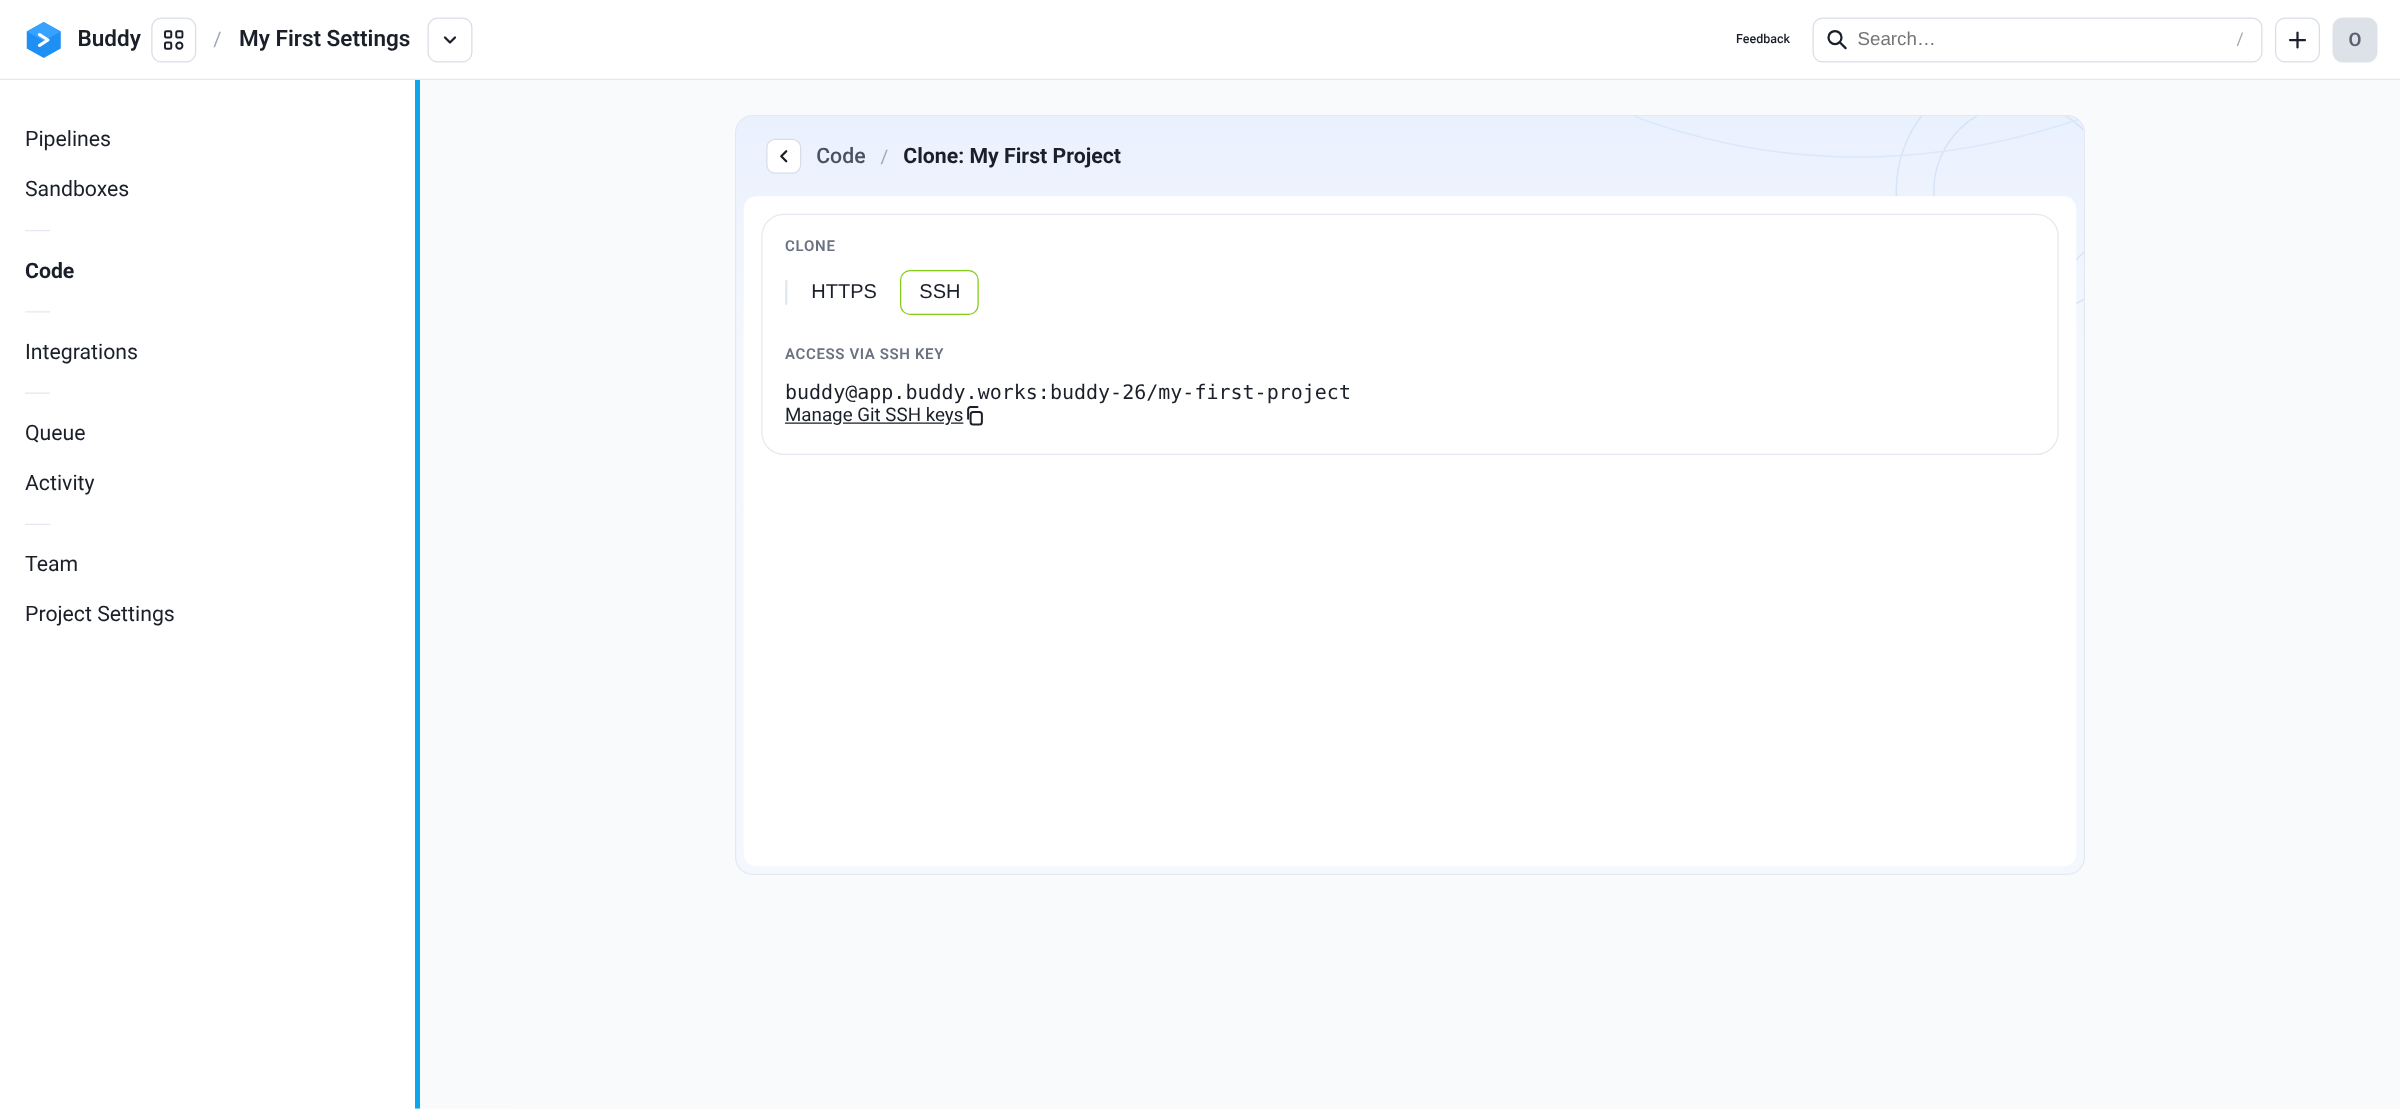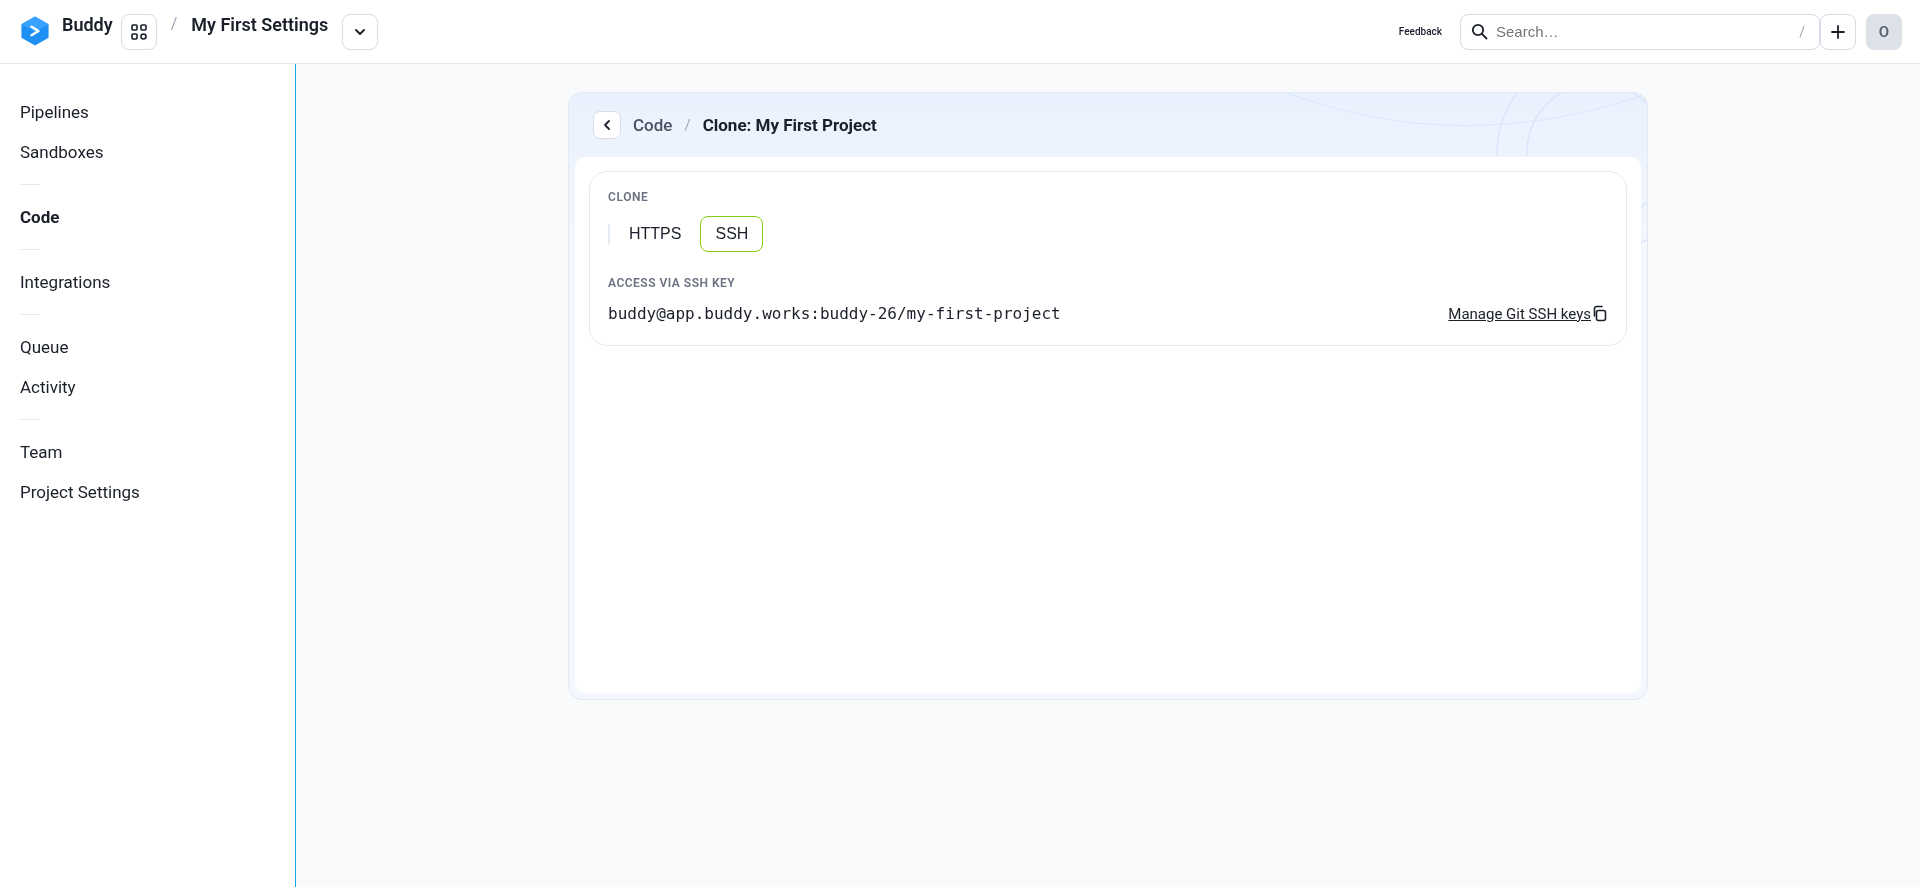--- a/index.html
+++ b/index.html
@@ -16,21 +16,21 @@
   
   .topbar {
     height: 64px;
     width: 100%;
     display: flex;
     align-items: center;
     padding: 0 18px 0 18px;
     border-bottom: 1px solid #e5e8ee;
     background: #fff;
   }
-  .topbar-left { display:flex; gap: 8px; }
+  .topbar-left { display:flex; align-items:center; gap: 8px; }
   .logo {
     width: 34px; height: 34px;
     display:flex; align-items:center; justify-content:center;
   }
   .logo svg { display:block; }
   .brand { font-weight:600; font-size:18px; margin-left:2px; }
   .icon-btn {
     width:36px; height:36px;
     border:1px solid #d8dde6;
     border-radius:8px;
@@ -45,20 +45,21 @@
     font-size:10px; font-weight:500; color:#1a1f29;
     margin-right:18px; cursor:pointer;
   }
   .search-wrap {
     position:relative;
     width:360px; height:36px;
     border:1px solid #d8dde6;
     border-radius:8px;
     display:flex; align-items:center;
     padding:0 10px;
+    margin-right:10px;
   }
   .search-wrap svg { flex-shrink:0; }
   .search-input {
     flex:1; border:none; outline:none;
     font-size:15px; margin-left:8px;
     background:transparent;
   }
   .search-hint {
     font-size:14px; color:#a0a7b4;
     padding:0 4px;
@@ -72,22 +73,22 @@
     margin-left:10px;
     cursor:pointer;
   }
 
   
   .body {
     display:flex;
     height: calc(887px - 64px);
   }
   .sidebar {
-    width:296px;
-    border-right:1px solid #0ea5e9;
+    width:336px;
+    border-right:4px solid #0ea5e9;
     padding:28px 20px;
     background:#fff;
   }
   .nav-item {
     display:block;
     padding:10px 0;
     font-size:17px;
     color:#1a1f29;
     cursor:pointer;
     font-weight:400;
@@ -190,21 +191,21 @@
   }
   .sub-label {
     font-size:12px;
     letter-spacing:0.5px;
     font-weight:600;
     color:#6a7180;
     text-transform:uppercase;
     margin-bottom:14px;
   }
   .url-row {
-    display:flex; align-items:center; justify-content:space-between;
+    display:flex; align-items:flex-start; justify-content:space-between;flex-direction:column;
   }
   .clone-url {
     font-size:16px;
     font-family: ui-monospace, SFMono-Regular, Menlo, Consolas, monospace;
     color:#1a1f29;
   }
   .url-actions { display:flex; align-items:center; gap:0; }
   .manage-link {
     font-size:15px;
     text-decoration:underline;

